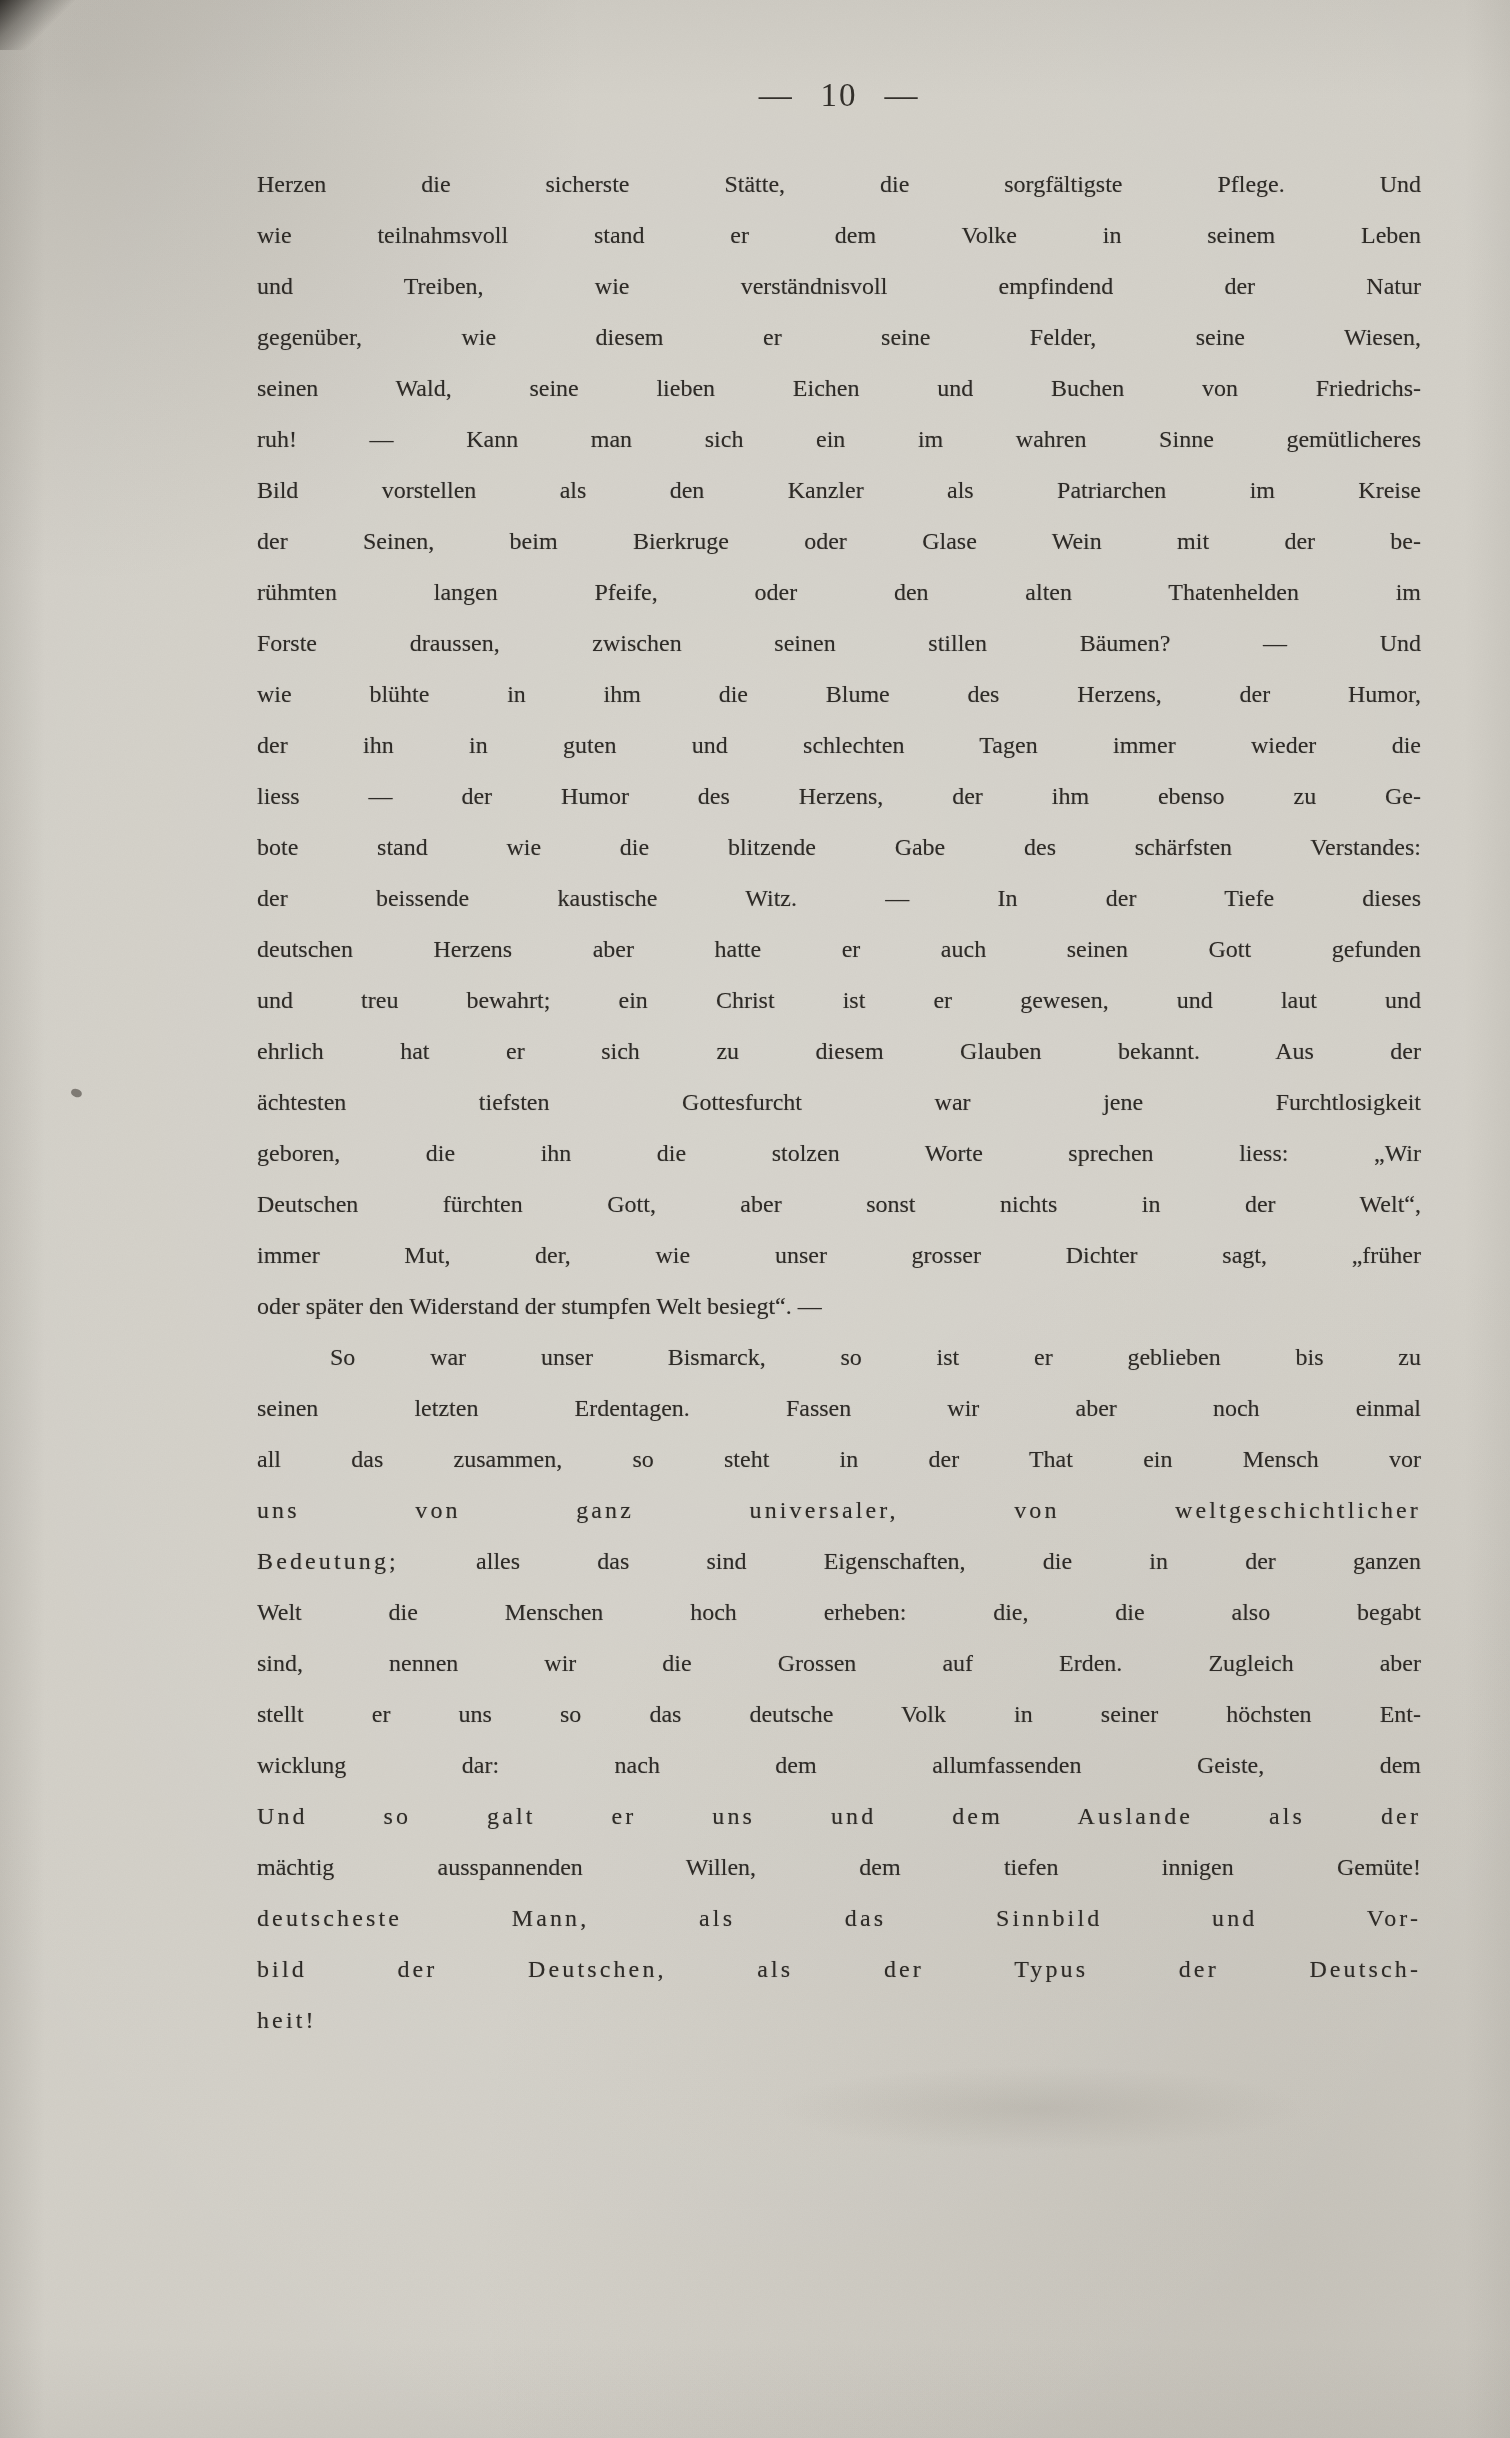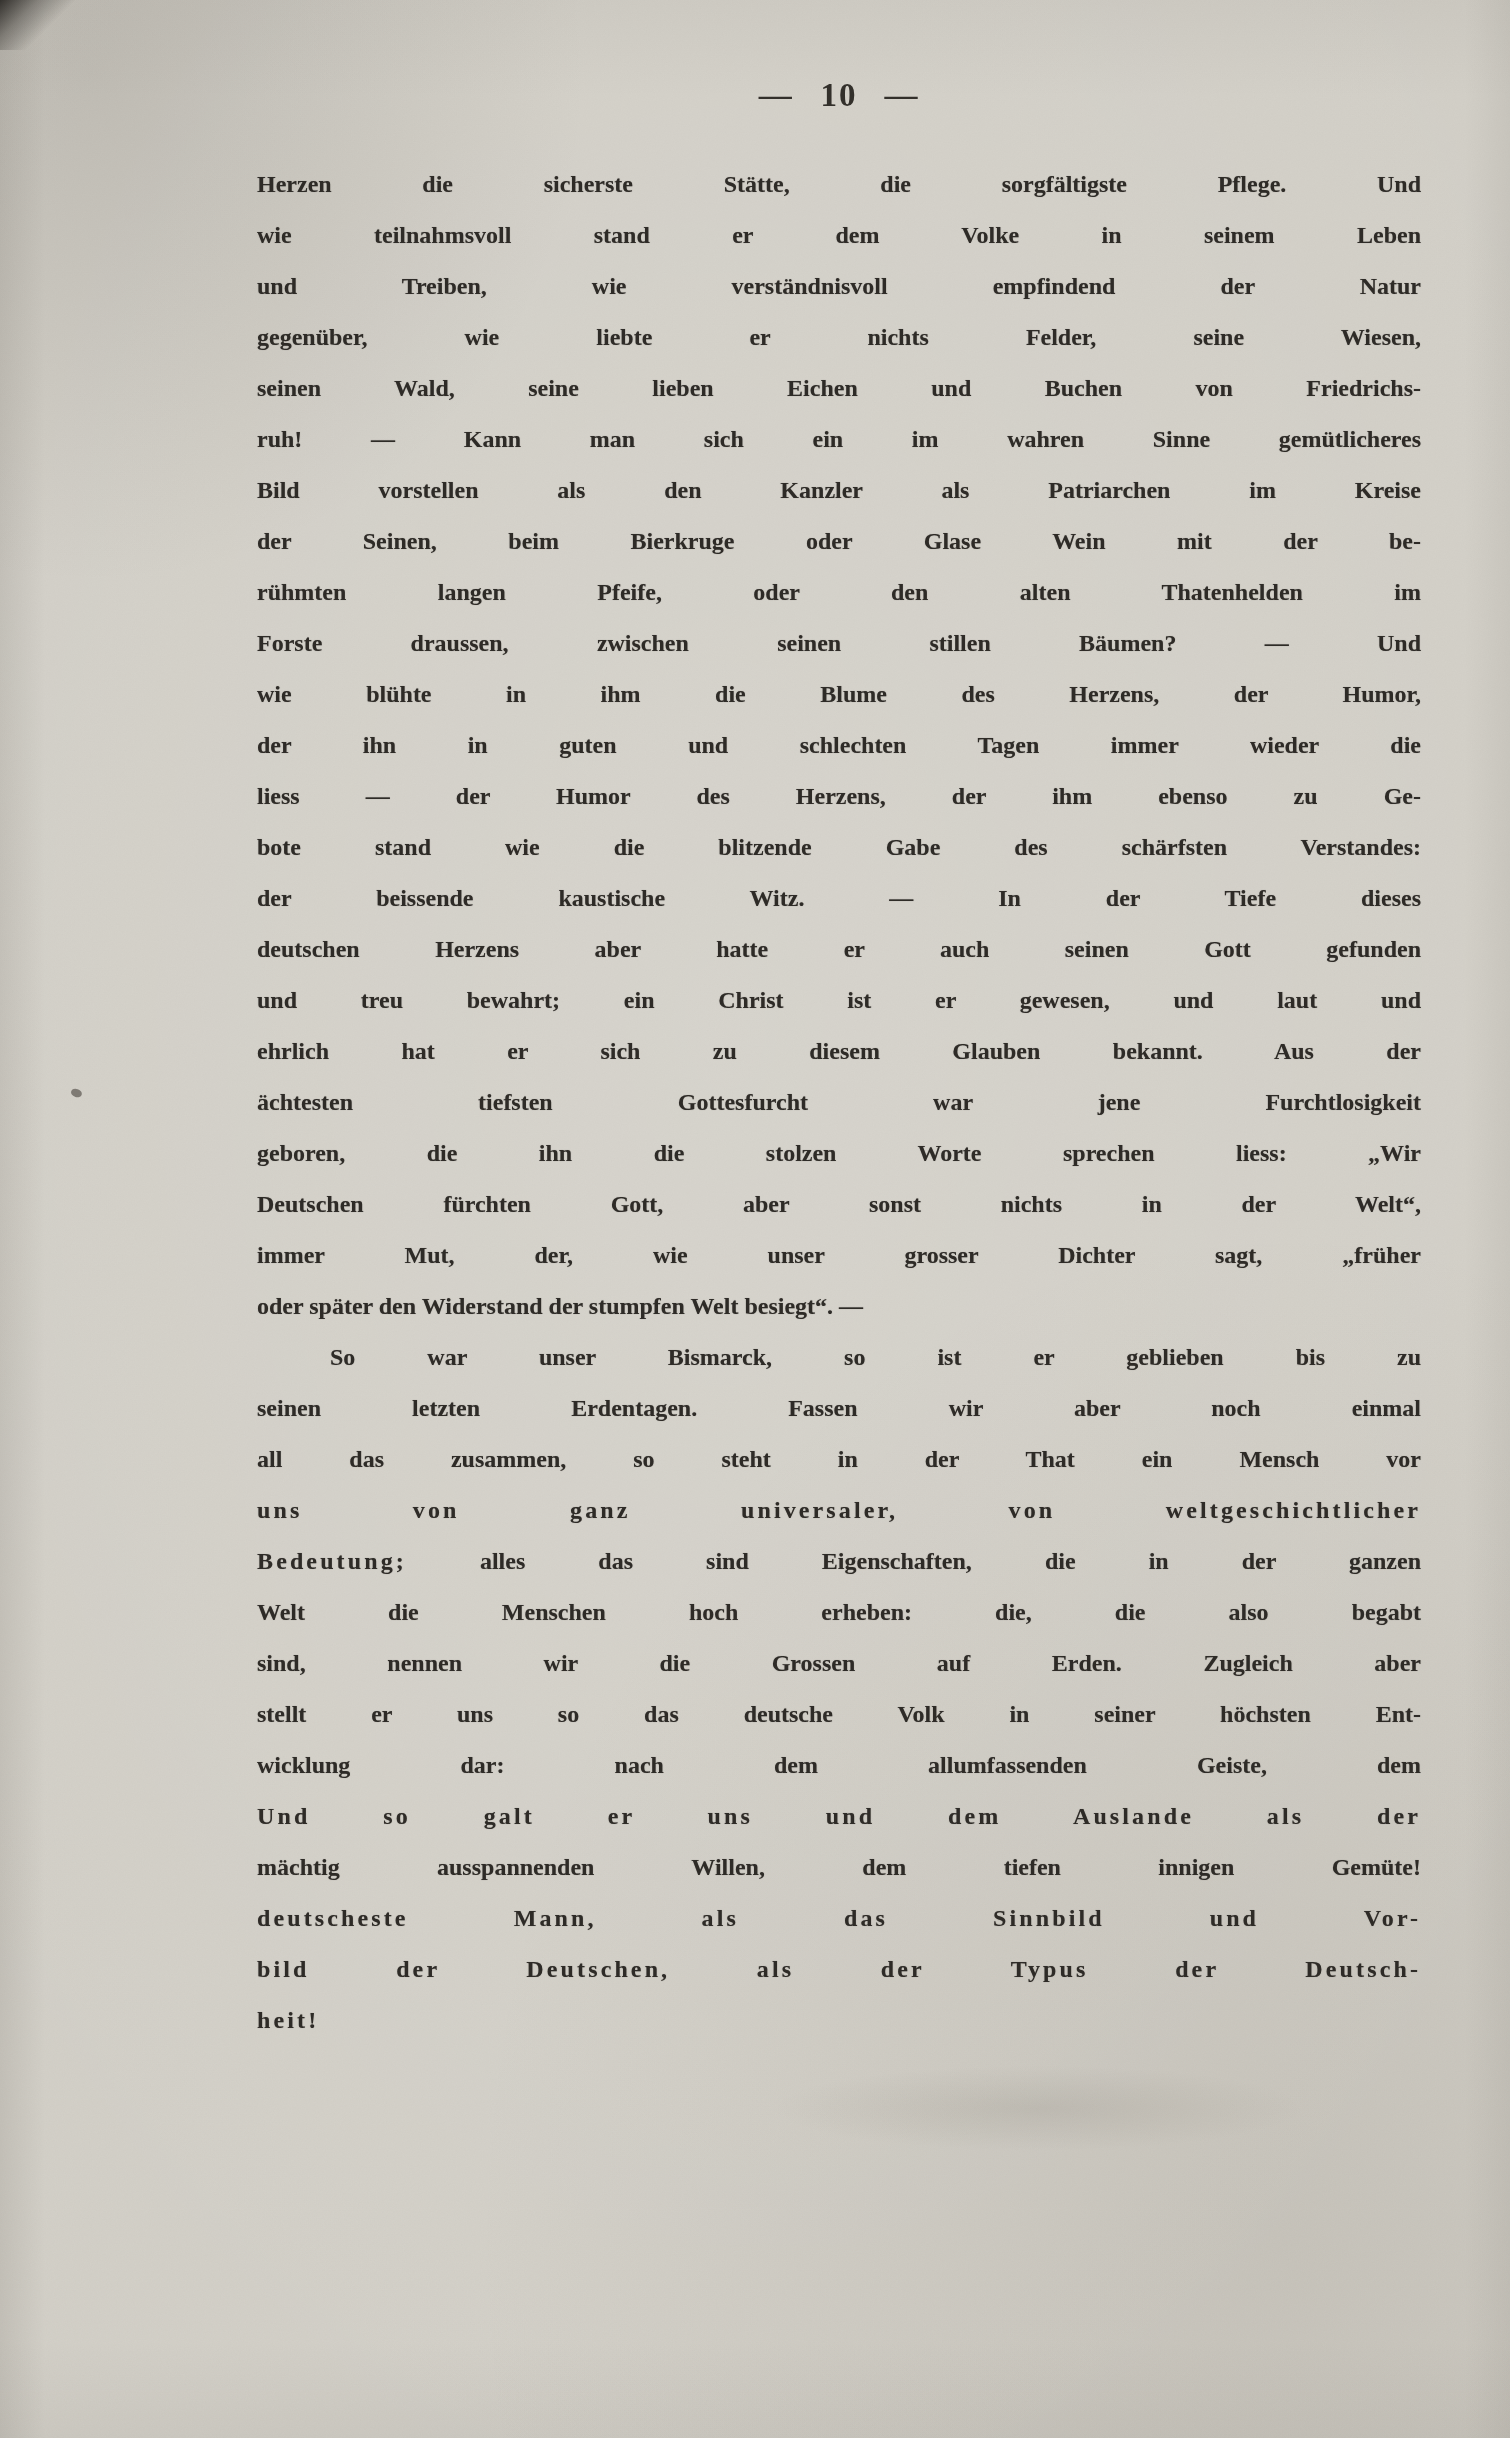--- a/index.html
+++ b/index.html
@@ -4,21 +4,20 @@
 <style>
   html, body { margin: 0; padding: 0; background: #888; }
   .page {
     position: relative;
     width: 1510px;
     height: 2438px;
     background: #d3d0c8;
     overflow: hidden;
     font-family: "Liberation Serif", "DejaVu Serif", serif;
     color: #2e2b27;
-    font-weight: bold;
   }
   .grain {
     position: absolute;
     inset: 0;
     opacity: 0.22;
   }
   .vignette {
     position: absolute;
     inset: 0;
     background:
@@ -95,21 +94,21 @@
   <div class="stain"></div>
 
   <div class="header">
     <span class="dash">—</span><span>10</span><span class="dash">—</span>
   </div>
 
   <div class="textblock">
       <div class="line"><span>Herzen die sicherste Stätte, die sorgfältigste Pflege. Und</span></div>
       <div class="line"><span>wie teilnahmsvoll stand er dem Volke in seinem Leben</span></div>
       <div class="line"><span>und Treiben, wie verständnisvoll empfindend der Natur</span></div>
-      <div class="line"><span>gegenüber, wie liebte er nichts Felder, seine Wiesen,</span></div>
+      <div class="line"><span>gegenüber, wie diesem er seine Felder, seine Wiesen,</span></div>
       <div class="line"><span>seinen Wald, seine lieben Eichen und Buchen von Friedrichs-</span></div>
       <div class="line"><span>ruh! — Kann man sich ein im wahren Sinne gemütlicheres</span></div>
       <div class="line"><span>Bild vorstellen als den Kanzler als Patriarchen im Kreise</span></div>
       <div class="line"><span>der Seinen, beim Bierkruge oder Glase Wein mit der be-</span></div>
       <div class="line"><span>rühmten langen Pfeife, oder den alten Thatenhelden im</span></div>
       <div class="line"><span>Forste draussen, zwischen seinen stillen Bäumen? — Und</span></div>
       <div class="line"><span>wie blühte in ihm die Blume des Herzens, der Humor,</span></div>
       <div class="line"><span>der ihn in guten und schlechten Tagen immer wieder die</span></div>
       <div class="line"><span>liess — der Humor des Herzens, der ihm ebenso zu Ge-</span></div>
       <div class="line"><span>bote stand wie die blitzende Gabe des schärfsten Verstandes:</span></div>

